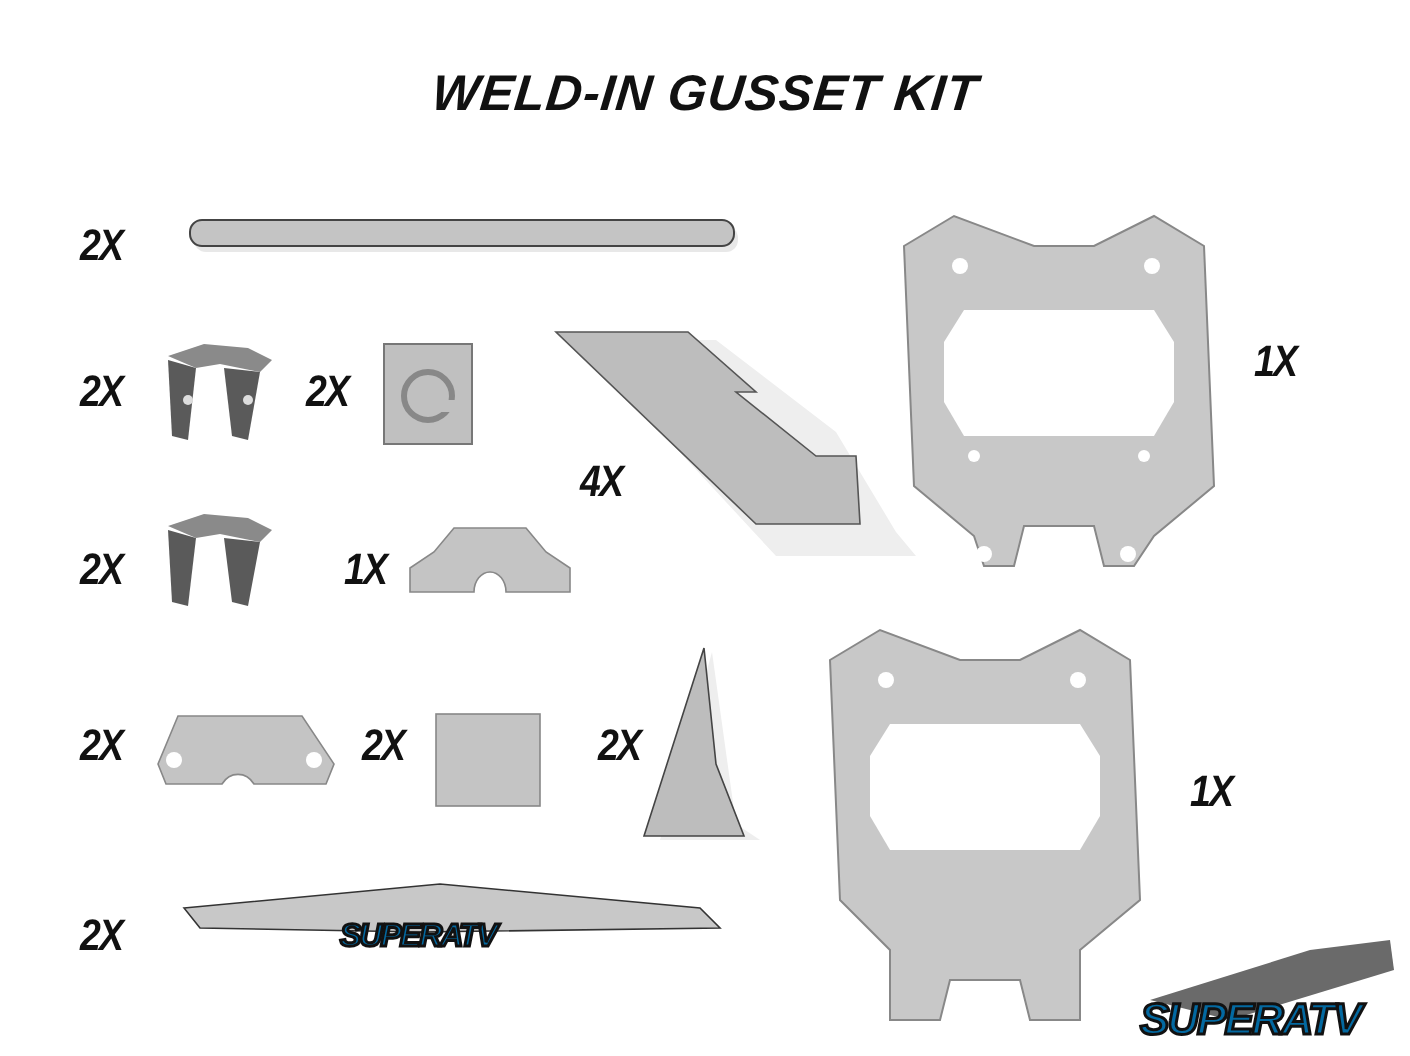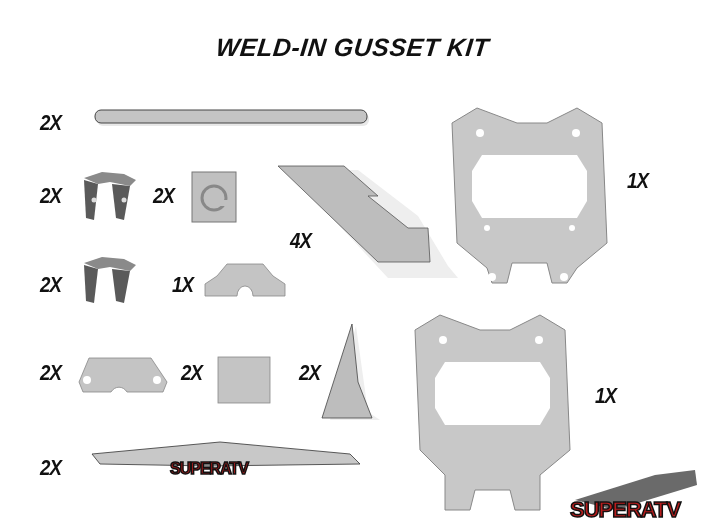--- a/index.html
+++ b/index.html
@@ -1,20 +1,20 @@
 <!DOCTYPE html>
 <html><head>
 <meta charset="utf-8">
 <style>
   html, body { margin:0; padding:0; background:#ffffff; }
   body { width:705px; height:528px; position:relative; overflow:hidden; font-family:"Liberation Sans", sans-serif; }
   .title { position:absolute; left:0; top:33px; width:705px; text-align:center; font-size:25px; font-weight:bold; font-style:italic; color:#111; letter-spacing:0.5px; transform:skewX(-6deg); }
   .qty { position:absolute; font-size:22px; font-weight:bold; font-style:italic; color:#111; transform:scaleX(0.85); transform-origin:left; letter-spacing:-1px; }
   svg.part { position:absolute; overflow:visible; }
-  .logo { position:absolute; font-weight:bold; color:#b91c1c; -webkit-text-stroke:1.5px #111; letter-spacing:-1px;text-align:center; }
+  .logo { position:absolute; font-weight:bold; font-style:italic; color:#0369a1; -webkit-text-stroke:1.5px #111; letter-spacing:-1px;text-align:center; }
 </style>
 </head>
 <body>
 
 <div class="title">WELD-IN GUSSET KIT</div>
 
 <div class="qty" style="left:40px;top:110px">2X</div>
 <div class="qty" style="left:40px;top:183px">2X</div>
 <div class="qty" style="left:153px;top:183px">2X</div>
 <div class="qty" style="left:290px;top:228px">4X</div>

